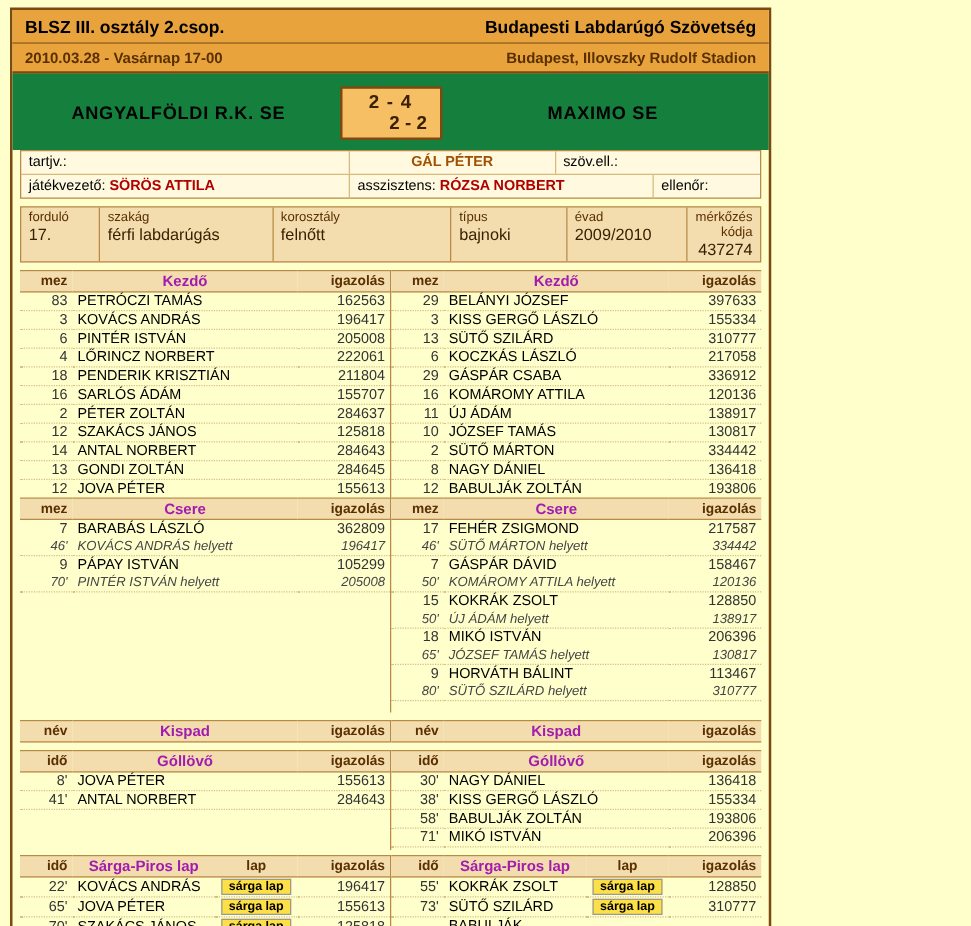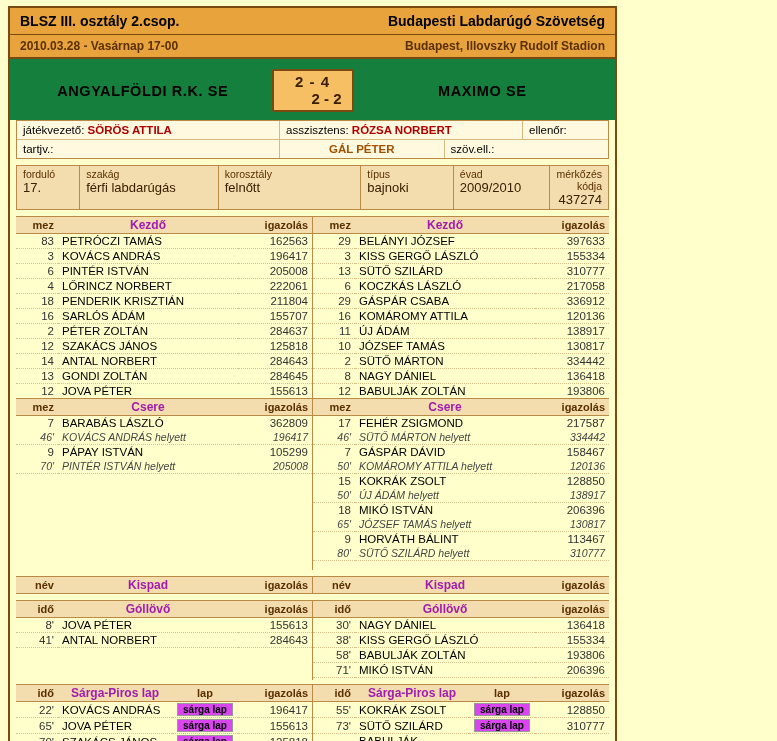--- a/index.html
+++ b/index.html
@@ -47,21 +47,21 @@
   .nm{color:#000;margin-top:26px;}
   .sub{font-style:italic;color:#444;font-size:10.5px;}
   .subid{font-style:italic;text-align:right;color:#444;font-size:10.5px;}
   .rowline td{border-bottom:1px dotted #d8c08a;}
   .emptyrow td{height:14px;}
   
   .cards{display:flex;margin:4px 6px 0 6px;}
   .cards .col{width:50%;}
   .cards .col.left{border-right:1px solid #b98a46;}
   .chip{display:inline-block;padding:0 5px;font-size:10px;font-weight:bold;border:1px solid #999;}
-  .yellow{background:#d946ef;color:#000;}
+  .yellow{background:#fde047;color:#000;}
   .red{background:#e00000;color:#fff;border-color:#900;}
   .cardcol{width:58px;text-align:center;}
   .mezhdr{font-size:10.5px;color:#5a3000;}
 </style>
 </head>
 <body>
 
 <div id="page">
   <div class="sheet">
 
@@ -78,44 +78,44 @@
     <div class="teams">
       <div class="team">ANGYALFÖLDI R.K. SE</div>
       <div class="scorebox">
         <div class="main">2 - 4</div>
         <div class="half">2 - 2</div>
       </div>
       <div class="team">MAXIMO SE</div>
     </div>
 
     <div class="officials">
+      <div class="orow">
+        <div class="ocell c1">
+          <span class="lbl">tartjv.:</span>
+        </div>
+        <div class="ocell c2 center-name">GÁL PÉTER</div>
+        <div class="ocell c3">
+          <span class="lbl">szöv.ell.:</span>
+          <span class="val"></span>
+        </div>
+      </div>
       <div class="orow">
         <div class="ocell c1">
           <span class="lbl">játékvezető:</span>
           <span class="val">SÖRÖS ATTILA</span>
         </div>
         <div class="ocell c2">
           <span class="lbl">asszisztens:</span>
           <span class="val">RÓZSA NORBERT</span>
         </div>
         <div class="ocell c3">
           <span class="lbl">ellenőr:</span>
           <span class="val"></span>
         </div>
       </div>
-      <div class="orow">
-        <div class="ocell c1">
-          <span class="lbl">tartjv.:</span>
-        </div>
-        <div class="ocell c2 center-name">GÁL PÉTER</div>
-        <div class="ocell c3">
-          <span class="lbl">szöv.ell.:</span>
-          <span class="val"></span>
-        </div>
-      </div>
     </div>
 
     <div class="meta">
       <div class="mcell m1">
         <div class="mtop">forduló</div>
         <div class="mbot">17.</div>
       </div>
       <div class="mcell m2">
         <div class="mtop">szakág</div>
         <div class="mbot">férfi labdarúgás</div>

